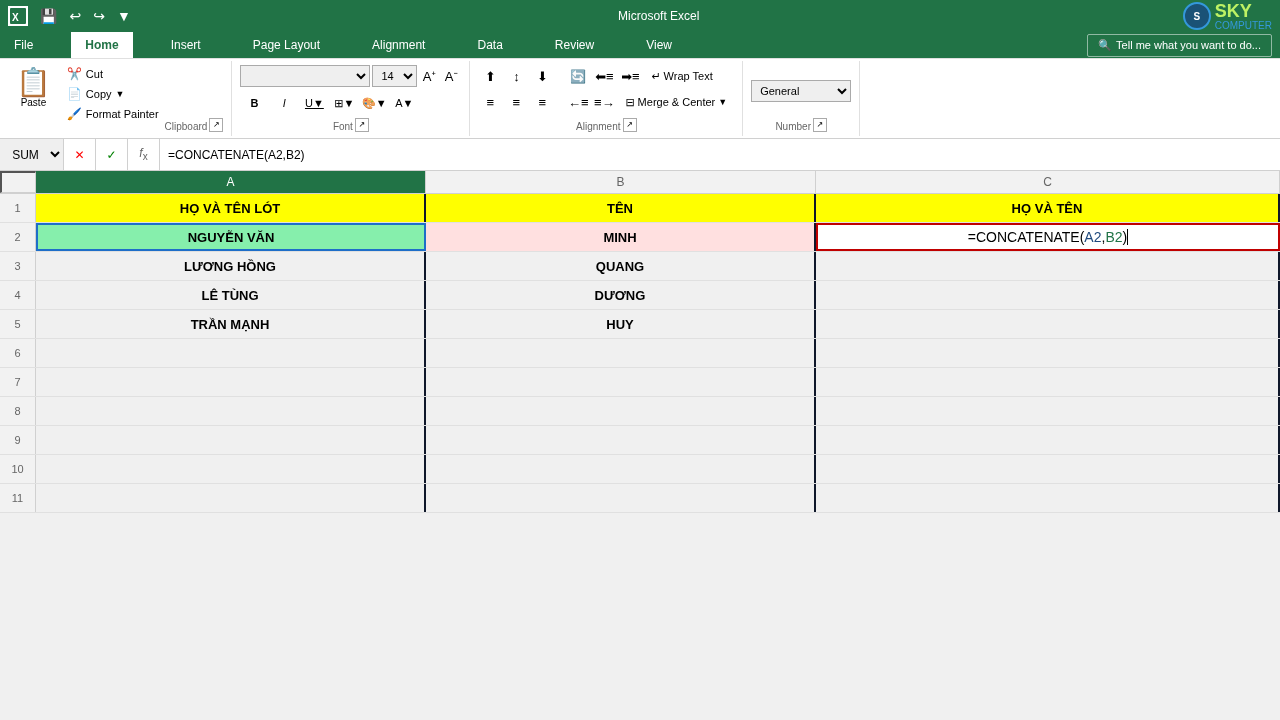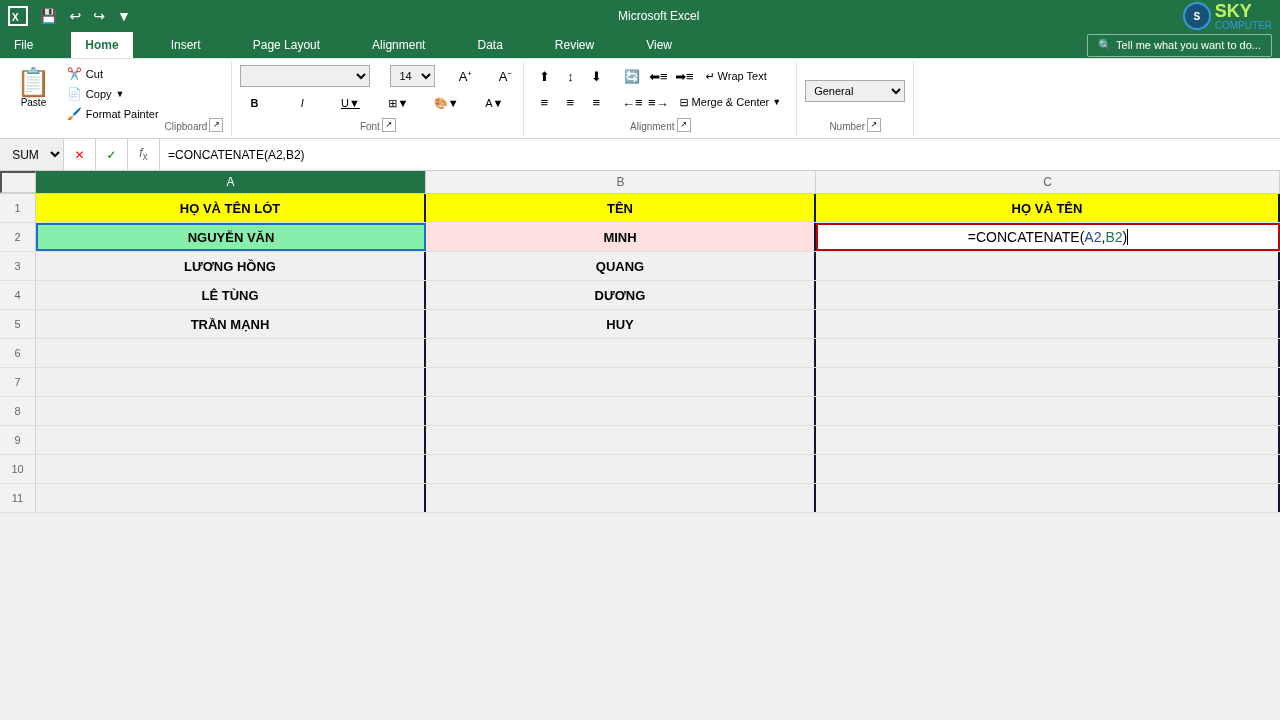--- a/index.html
+++ b/index.html
@@ -43,21 +43,21 @@
     
     .clipboard-group { flex-direction: row; align-items: stretch; }
     .paste-btn { display: flex; flex-direction: column; align-items: center; padding: 4px 8px; cursor: pointer; border: none; background: none; font-size: 10px; }
     .paste-icon { font-size: 28px; color: #1f497d; line-height: 1; }
     .clipboard-right { display: flex; flex-direction: column; gap: 2px; justify-content: center; }
     .ribbon-small-btn { display: flex; align-items: center; gap: 4px; padding: 2px 6px; cursor: pointer; border: none; background: none; font-size: 11px; white-space: nowrap; }
     .ribbon-small-btn .icon { font-size: 12px; }
 
     
     .font-group .ribbon-group-content { flex-direction: column; gap: 4px; }
-    .font-row { display: flex; align-items: center; gap: 20px; }
+    .font-row { display: flex; align-items: center; gap: 2px; }
     .font-select { height: 22px; font-size: 11px; border: 1px solid #aaa; padding: 0 4px; width: 130px; }
     .font-size-select { height: 22px; font-size: 11px; border: 1px solid #aaa; padding: 0 4px; width: 45px; }
     .font-size-btn { width: 20px; height: 22px; border: 1px solid transparent; background: none; cursor: pointer; font-size: 13px; }
     .bold-btn { font-weight: bold; width: 24px; height: 24px; border: 1px solid transparent; background: none; cursor: pointer; font-size: 13px; }
     .italic-btn { font-style: italic; width: 24px; height: 24px; border: 1px solid transparent; background: none; cursor: pointer; font-size: 13px; }
     .underline-btn { text-decoration: underline; width: 24px; height: 24px; border: 1px solid transparent; background: none; cursor: pointer; font-size: 13px; }
     .format-btn { width: 28px; height: 24px; border: 1px solid transparent; background: none; cursor: pointer; font-size: 11px; display: flex; align-items: center; justify-content: center; }
 
     
     .align-group .ribbon-group-content { flex-direction: column; gap: 4px; }

